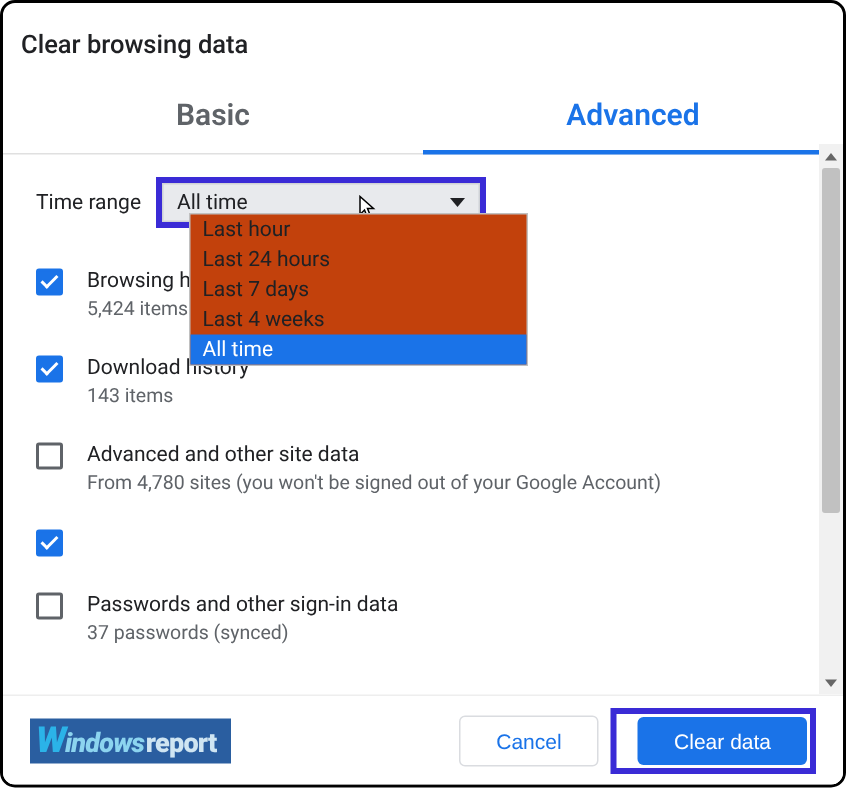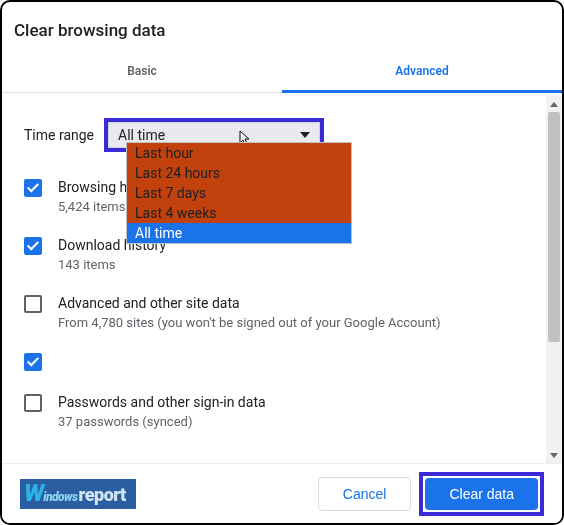--- a/index.html
+++ b/index.html
@@ -21,21 +21,21 @@
       font-weight: 500;
     }
     .tabs {
       display: flex;
       border-bottom: 1px solid #e0e0e0;
     }
     .tab {
       flex: 1;
       text-align: center;
       padding: 10px 0 14px 0;
-      font-size: 12px;
+      font-size: 20px;
       font-weight: 600;
       cursor: pointer;
     }
     .tab.basic { color: #5f6368; }
     .tab.advanced { color: #1a73e8; position: relative; }
     .tab.advanced::after {
       content: "";
       position: absolute;
       left: 0; right: 0; bottom: -1px;
       height: 3px;
@@ -178,21 +178,21 @@
     .wm-box {
       background: #2a5ea0;
       color: #fff;
       height: 30px;
       display: inline-flex;
       align-items: baseline;
       padding: 0 10px 0 4px;
       font-weight: 700;
     }
     .wm-w { color: #2bb3e8; font-size: 24px; font-style: italic; font-weight: 900; letter-spacing: -1px; }
-    .wm-rest { color: #8cd4ef; font-size: 12px; font-style: italic; font-weight: 900; letter-spacing: -0.5px; }
+    .wm-rest { color: #8cd4ef; font-size: 18px; font-style: italic; font-weight: 900; letter-spacing: -0.5px; }
     .wm-report { color: #cfe5f2; font-size: 18px; font-weight: 900; letter-spacing: -0.5px; margin-left: 1px; }
     .btn {
       padding: 8px 24px;
       border-radius: 4px;
       font-size: 14px;
       font-weight: 500;
       cursor: pointer;
       margin-left: 8px;
     }
     .btn-cancel {
@@ -202,21 +202,21 @@
     }
     .btn-clear-wrap {
       border: 4px solid #3a2bd6;
       padding: 2px;
       margin-left: 8px;
     }
     .btn-clear {
       background: #1a73e8;
       color: #fff;
       border: none;
-      margin-left: 0;
+      margin-left: 12px;
     }
   </style>
 </head>
 <body>
 
 <div class="dialog-title">Clear browsing data</div>
 
 <div class="tabs">
   <div class="tab basic">Basic</div>
   <div class="tab advanced">Advanced</div>

